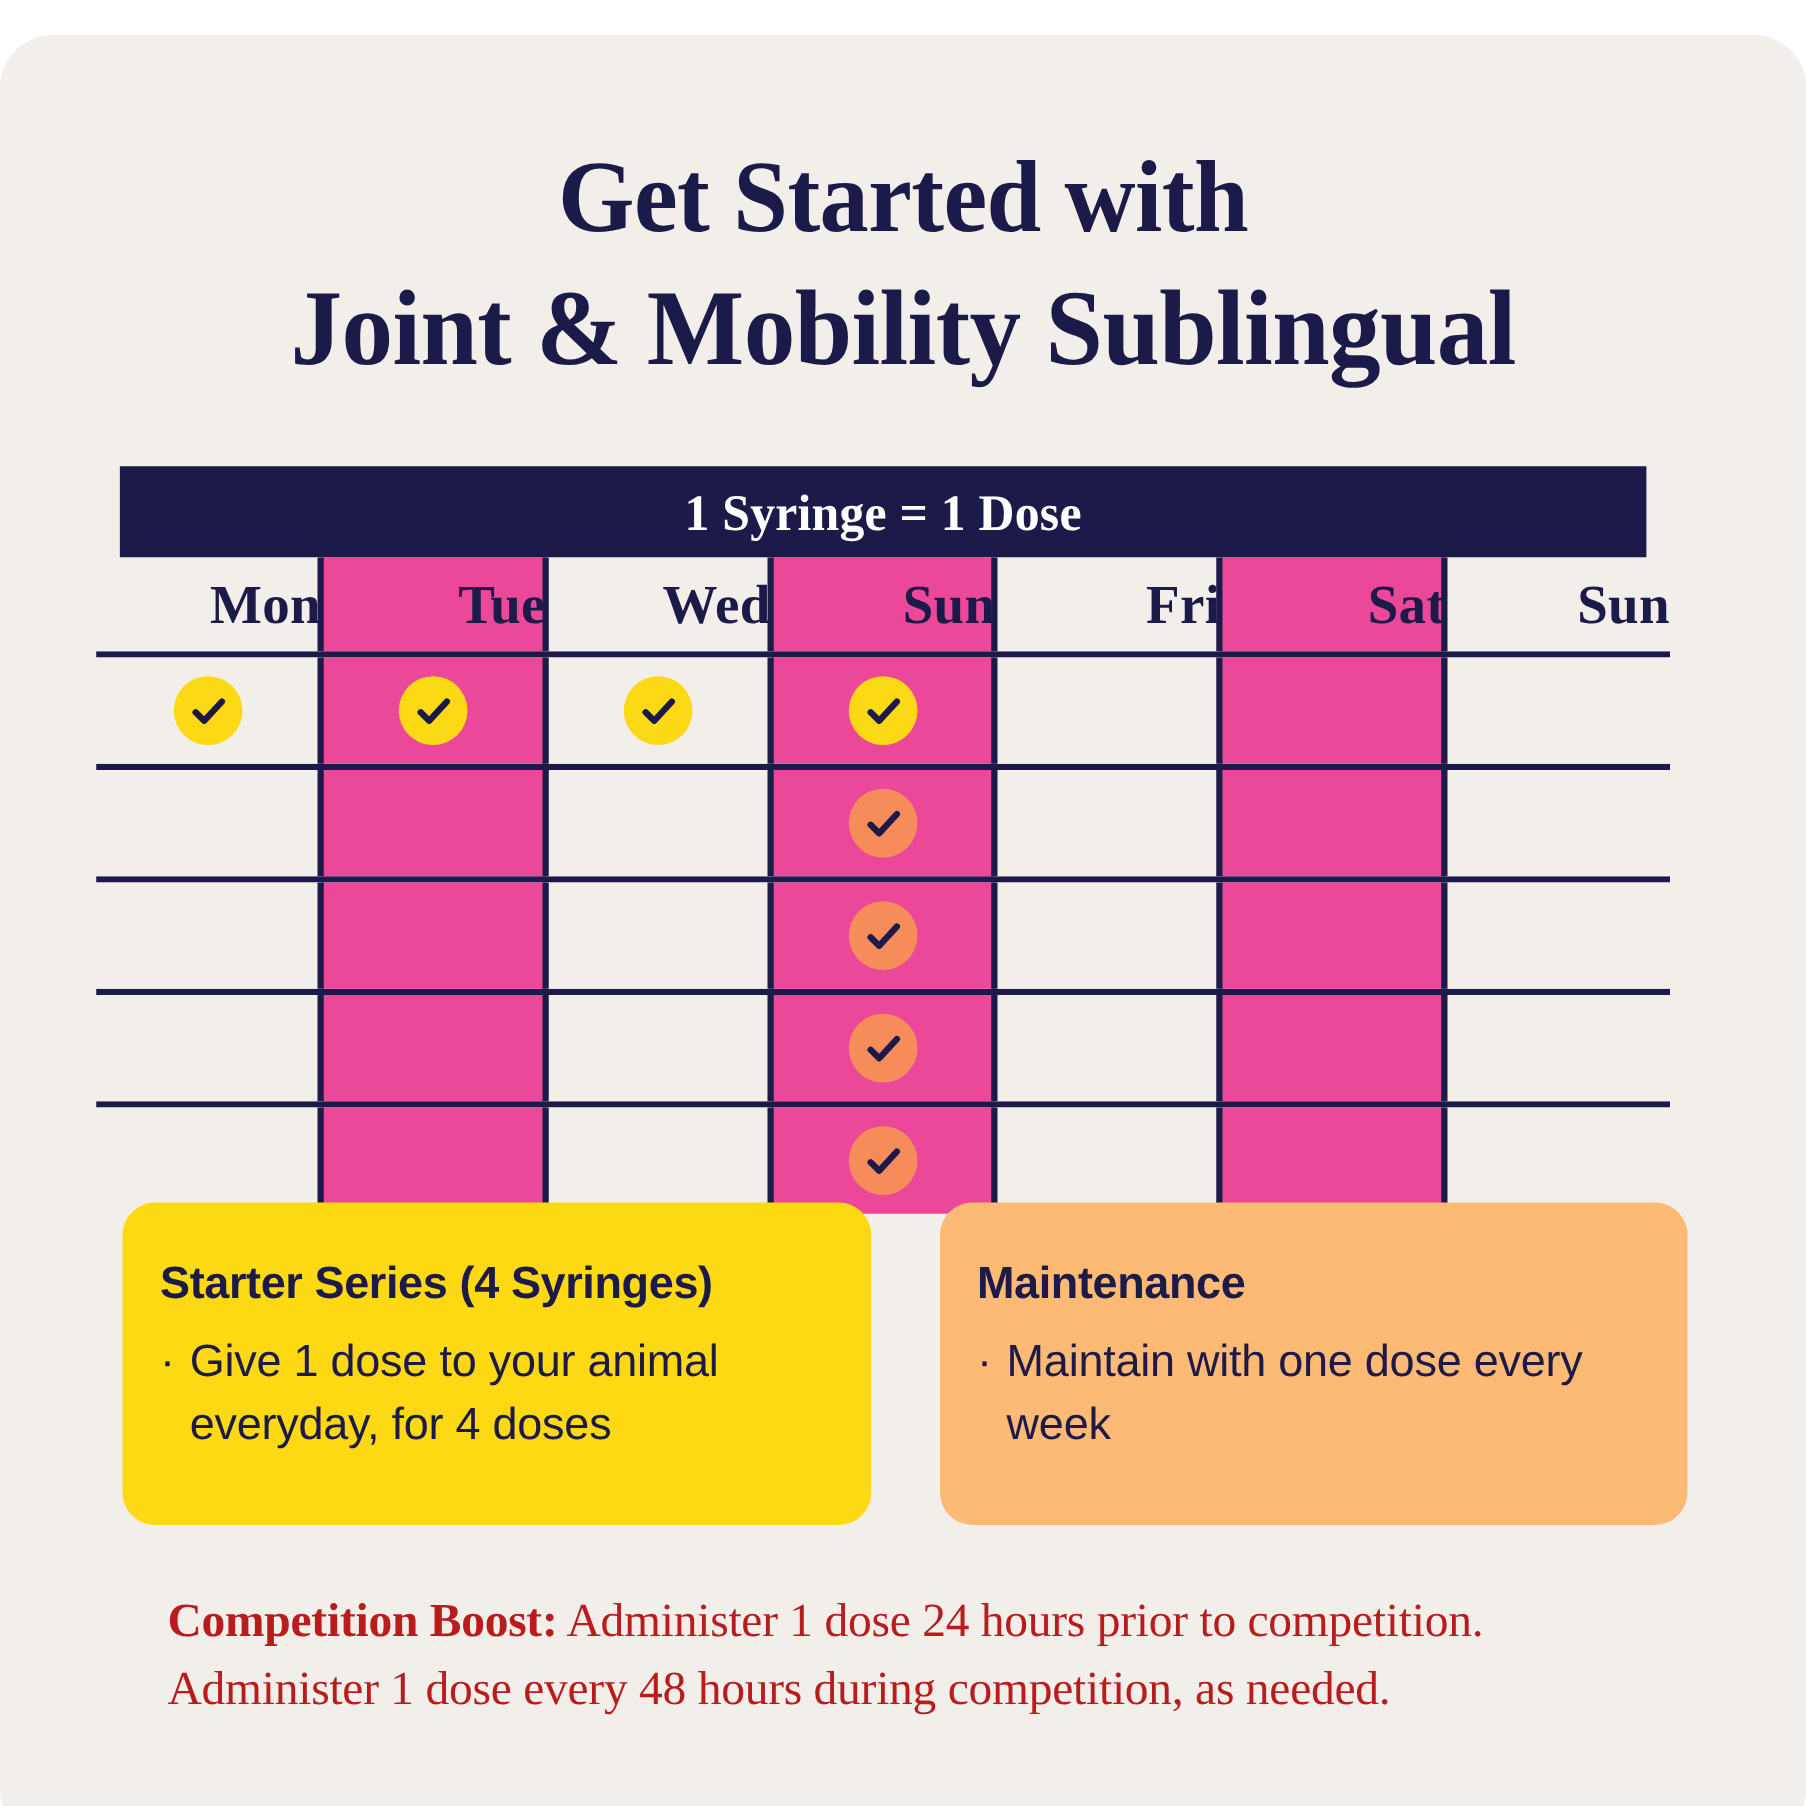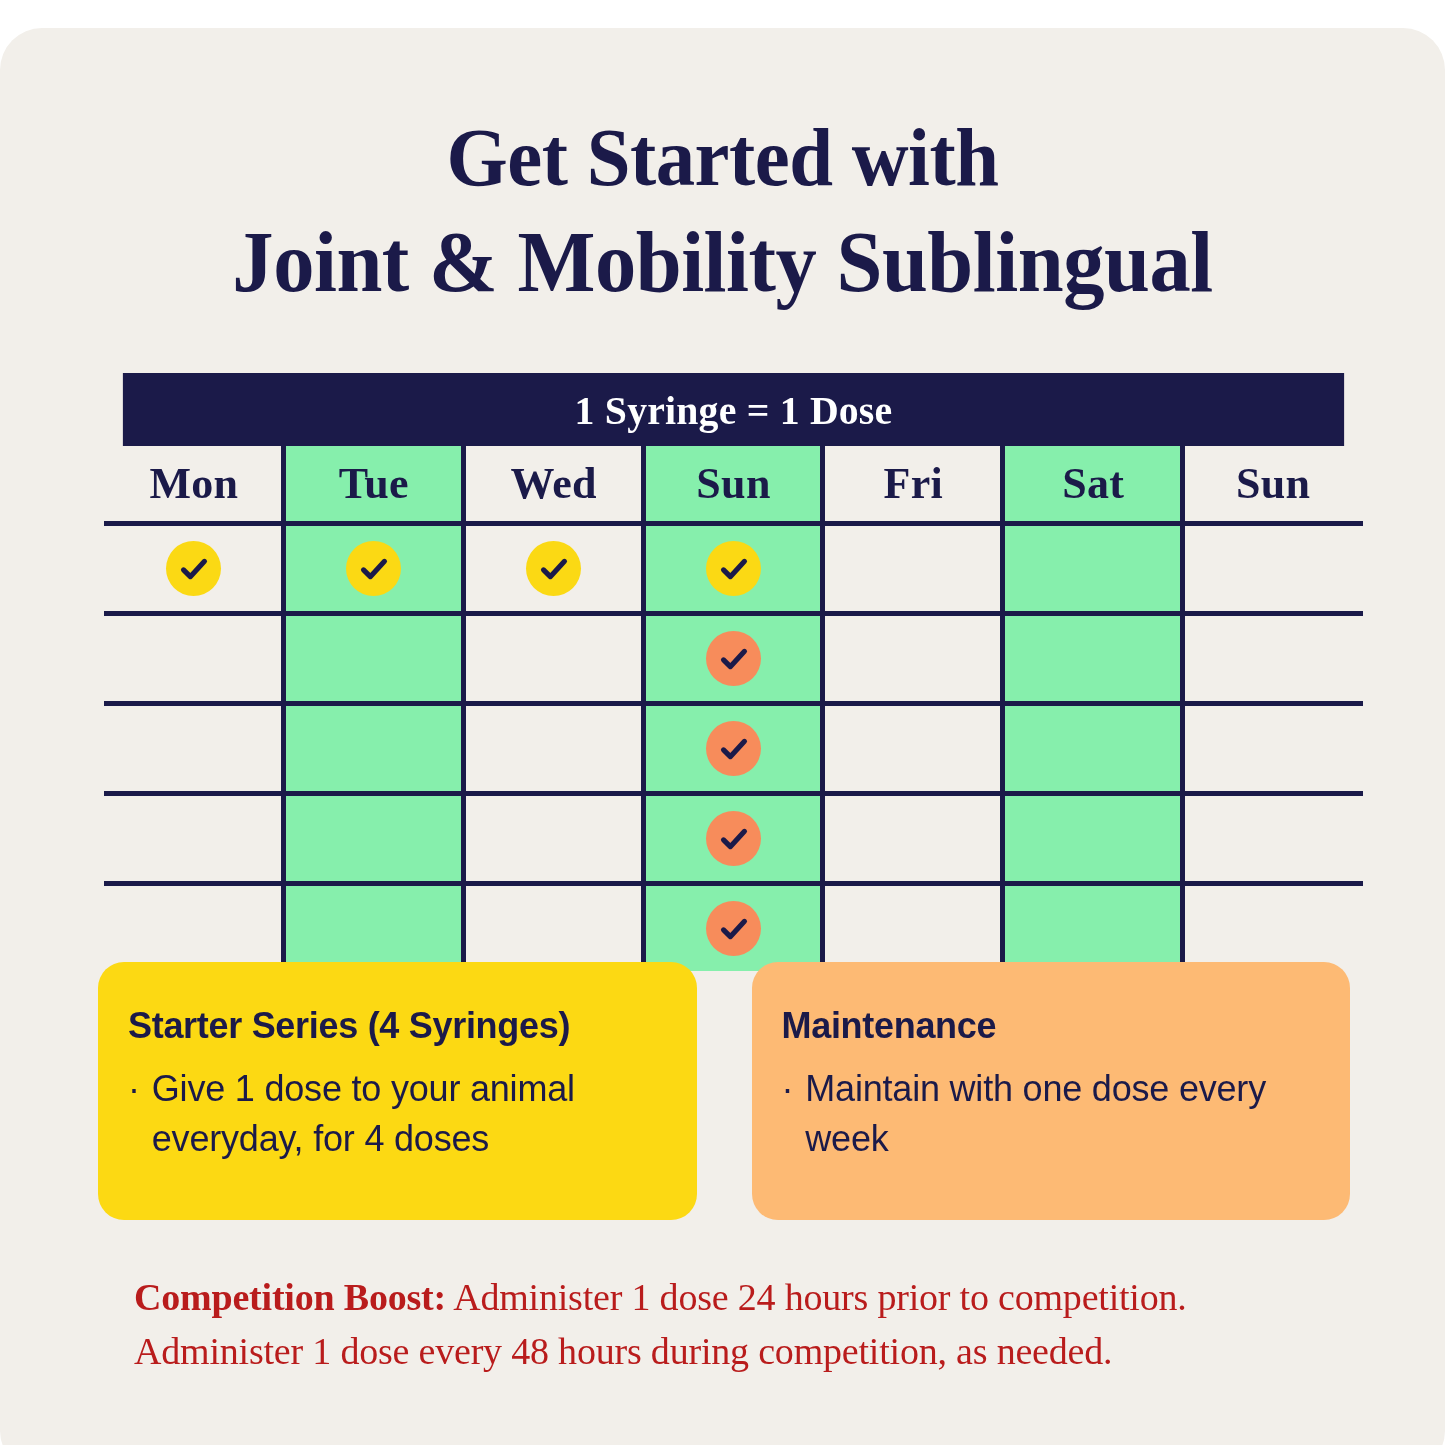--- a/index.html
+++ b/index.html
@@ -42,21 +42,21 @@
     letter-spacing: -0.5px;
     transform: scaleX(0.96);
     transform-origin: 50% 0;
   }
   .title .line { display: block; white-space: nowrap; }
   .title .line2 { font-size: 86px; }
 
   
   .table-wrap {
     position: absolute;
-    left: 104px;
+    left: 77px;
     top: 345px;
     width: 1259px;
   }
 
   .syringe-bar {
     height: 73px;
     background: #1b1a49;
     color: #ffffff;
     display: flex;
     align-items: center;
@@ -81,40 +81,41 @@
 
   .cell {
     position: relative;
     flex: 1 1 0;
     box-sizing: border-box;
     display: flex;
     align-items: center;
     justify-content: center;
   }
   .cell.alt-a { background: #f2efea; }
-  .cell.alt-b { background: #86efac; }
+  .cell.alt-b { background: #ec4899; }
 
   
   .cell + .cell::before {
     content: "";
     position: absolute;
     left: -3px;
     top: 0;
     bottom: 0;
     width: 5px;
     background: #1b1a49;
   }
 
   .head-row { height: 75px; }
   .head-row .cell {
     color: #1b1a49;
     font-family: "Liberation Serif", "DejaVu Serif", serif;
     font-weight: bold;
     font-size: 44px;
     letter-spacing: 0.3px;
+    justify-content: flex-end;
   }
 
   .body-row { height: 85px; }
 
   
   .hrule {
     width: 100%;
     height: 5px;
     background: #1b1a49;
   }

